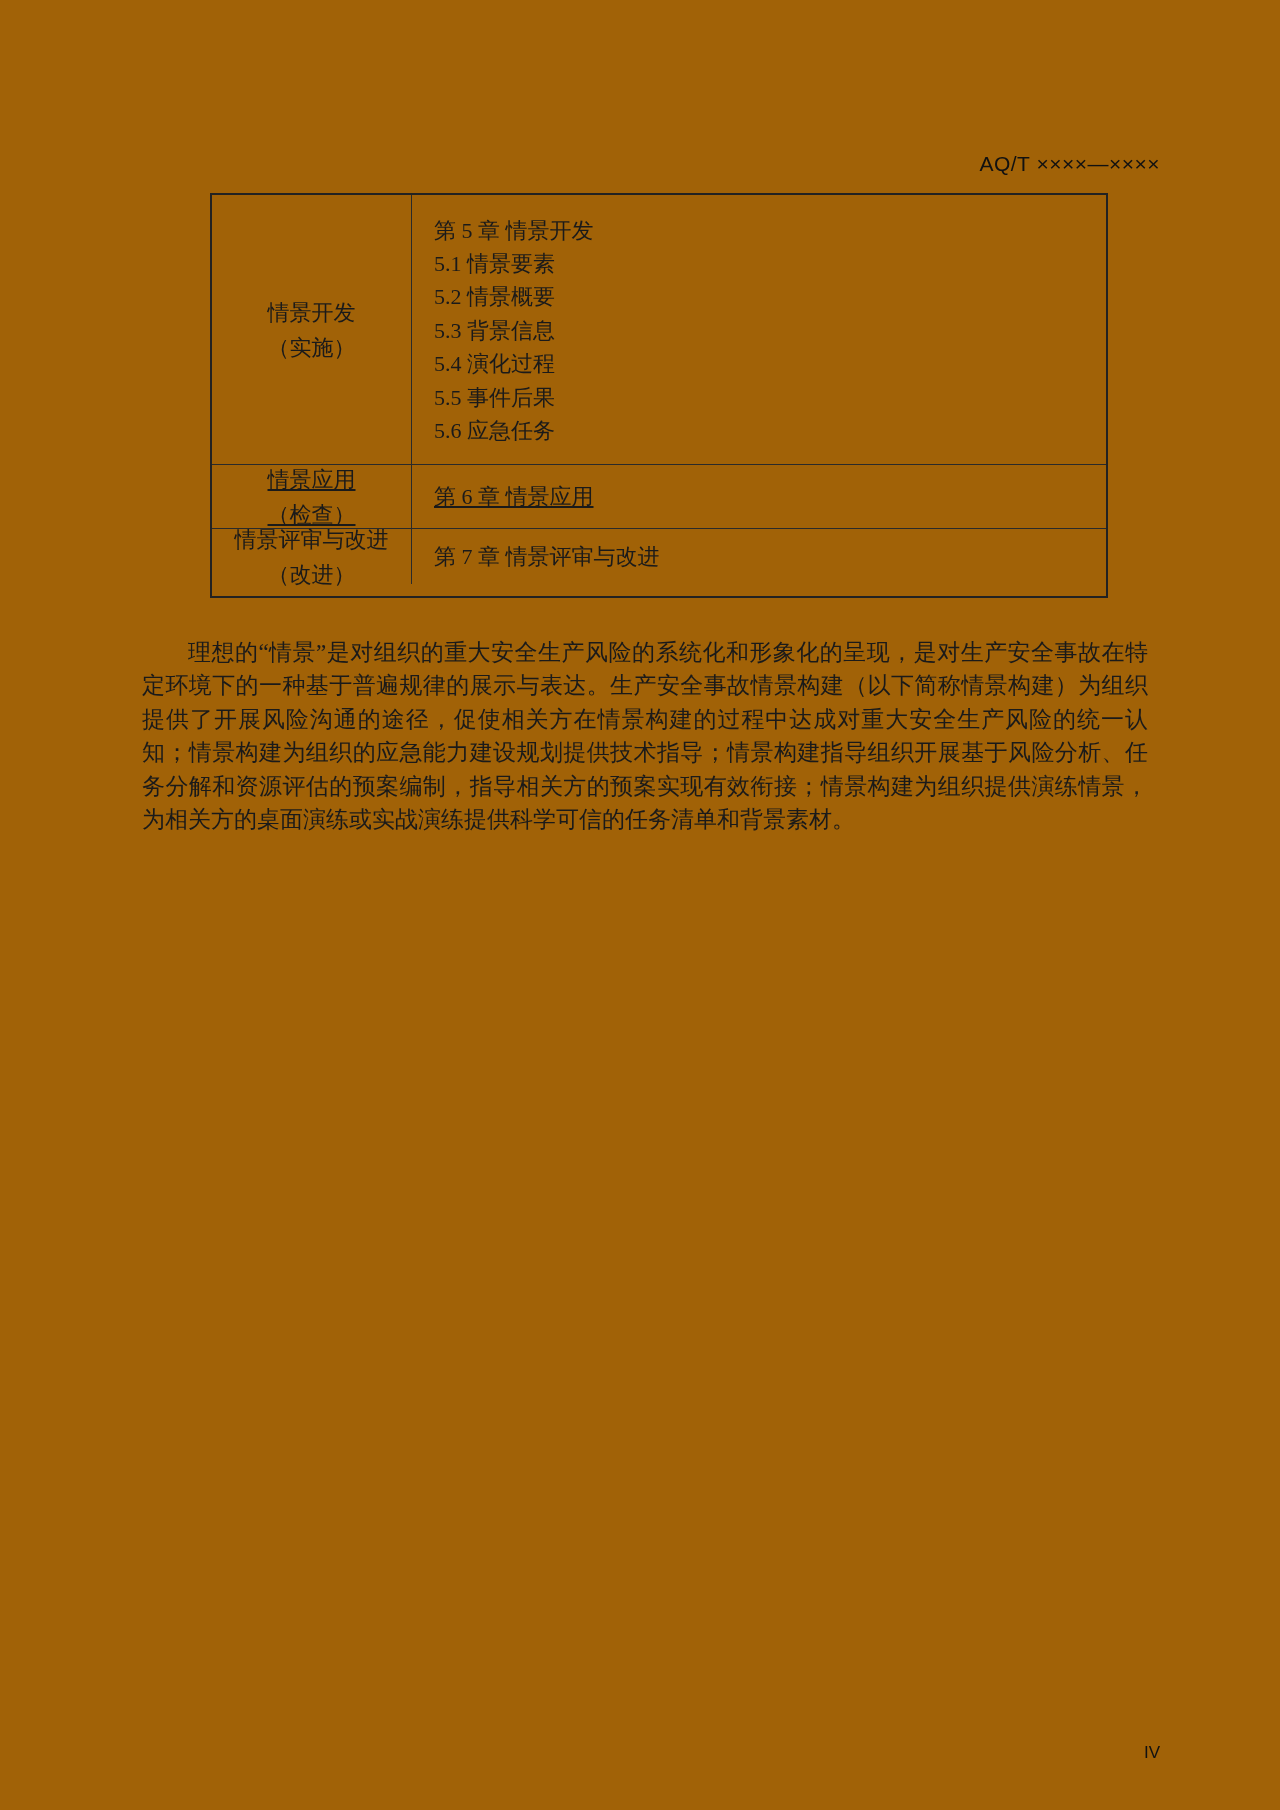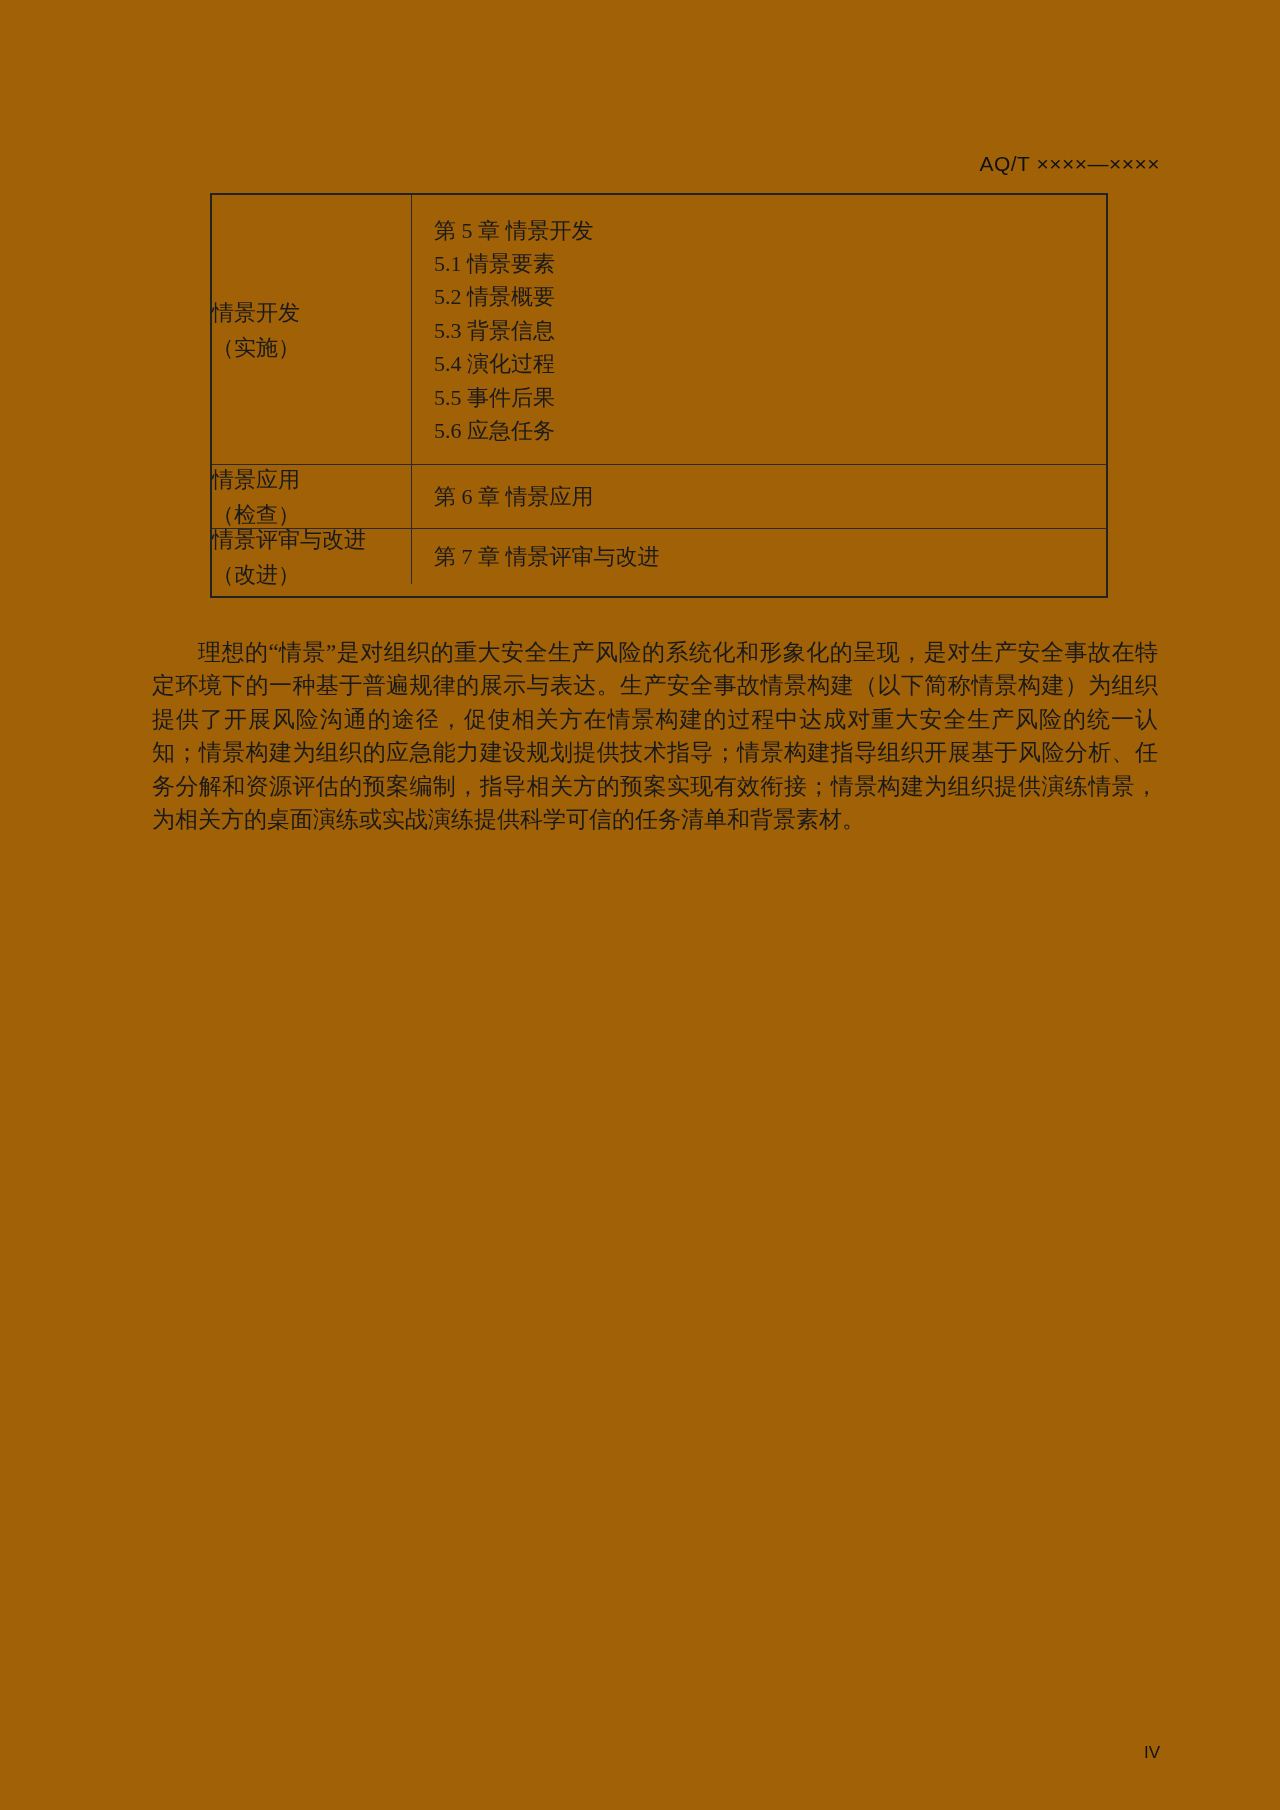--- a/index.html
+++ b/index.html
@@ -30,47 +30,47 @@
     top: 193px;
     width: 898px;
     height: 405px;
     border: 2px solid #222222;
     display: flex;
     flex-direction: column;
   }
   .t-row { display: flex; flex-direction: row; width: 100%; }
   .t-row + .t-row { border-top: 1.5px solid #2a2a2a; }
   .t-row-1 { height: 269px; }
-  .t-row-2 { height: 64px; }
+  .t-row-2 { height: 64px; text-decoration: underline; }
   .t-row-3 { height: 56px; }
   .t-cell-stage {
     width: 200px;
     flex: 0 0 200px;
     border-right: 1.5px solid #2a2a2a;
     display: flex;
     flex-direction: column;
-    align-items: flex-start;
+    align-items: center;
     justify-content: center;
     font-size: 22px;
     line-height: 35px;
     text-align: center;
   }
   .t-cell-items {
     flex: 1 1 auto;
     display: flex;
     flex-direction: column;
     justify-content: center;
     padding-left: 22px;
     font-size: 22px;
   }
   .t-row-1 .t-cell-items { padding-top: 2px; }
   .t-item { line-height: 33.4px; white-space: nowrap; }
   .body-text {
     position: absolute;
-    left: 152px;
+    left: 142px;
     top: 636px;
     width: 1006px;
     font-size: 23px;
     line-height: 33.4px;
     text-align: justify;
   }
   .body-par { text-indent: 2em; }
   .body-par + .body-par { margin-top: 33px; }
   .page-number {
     position: absolute;

